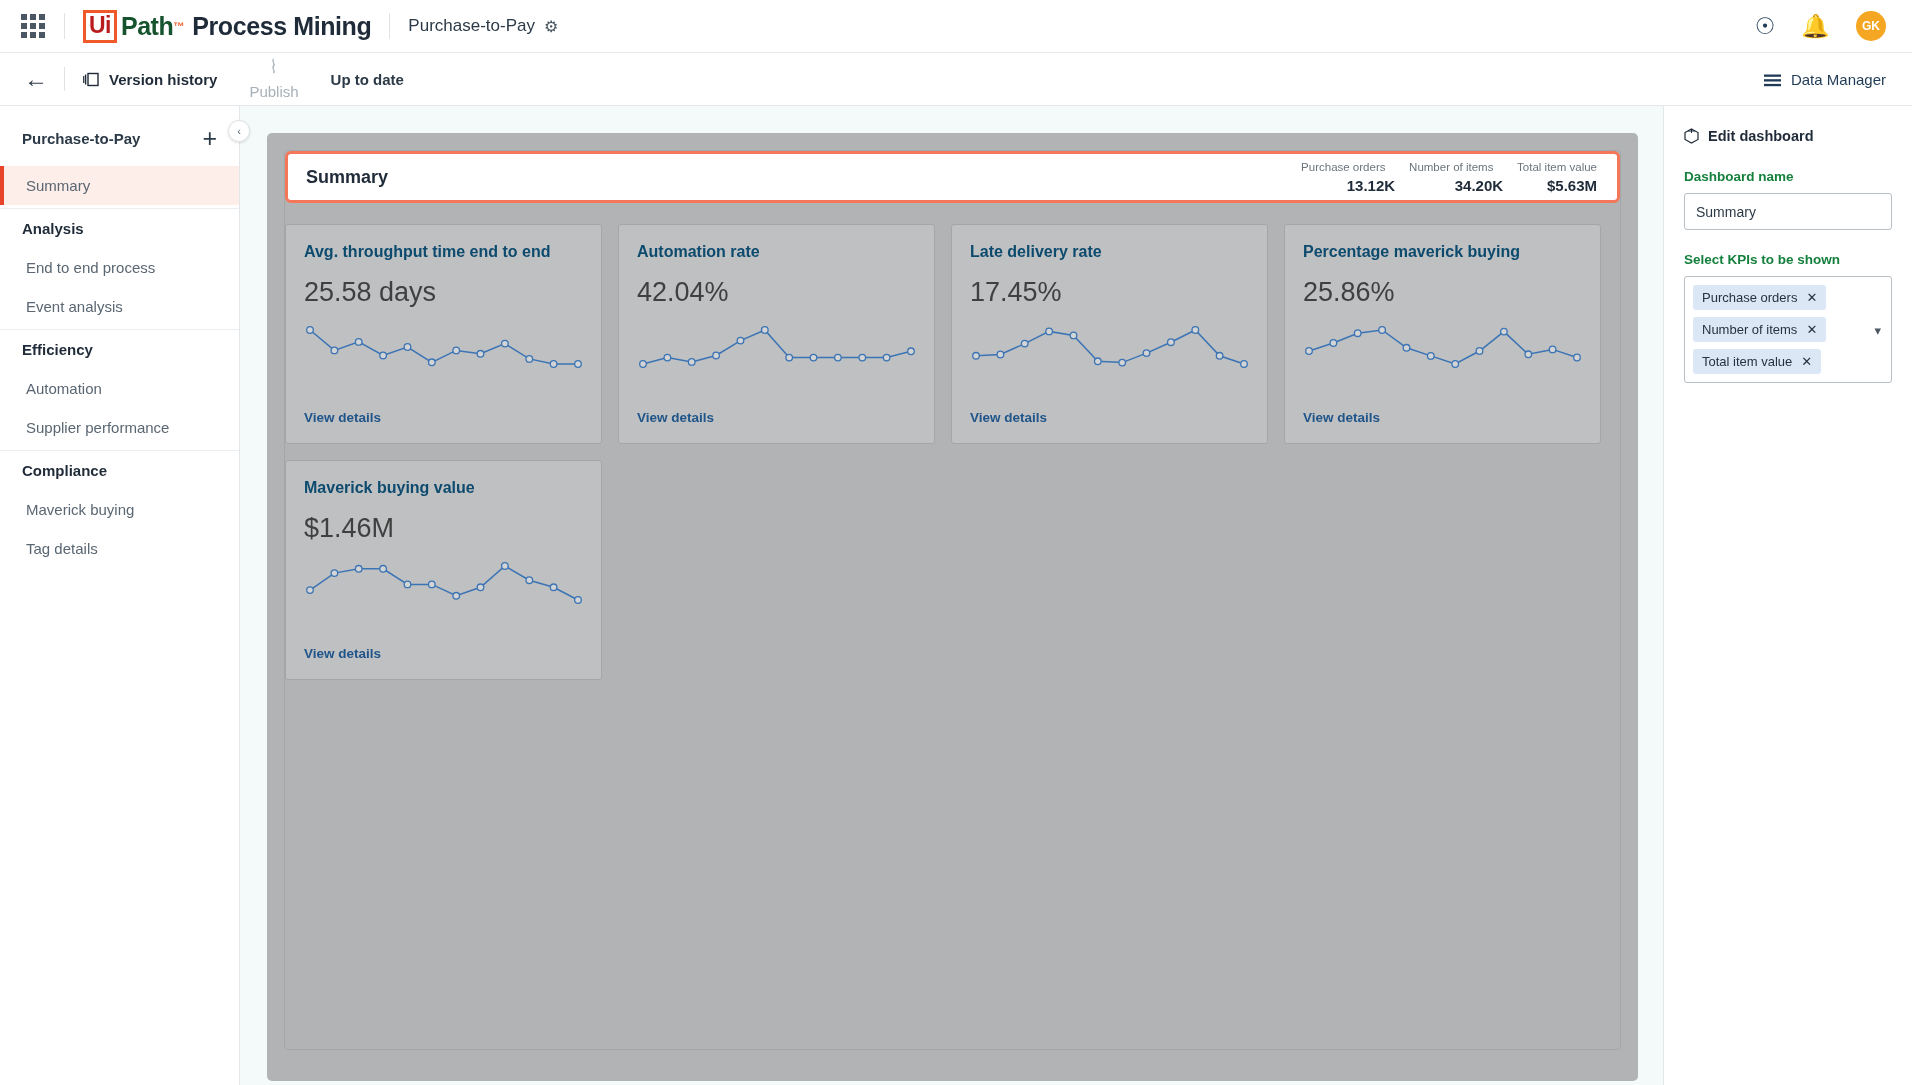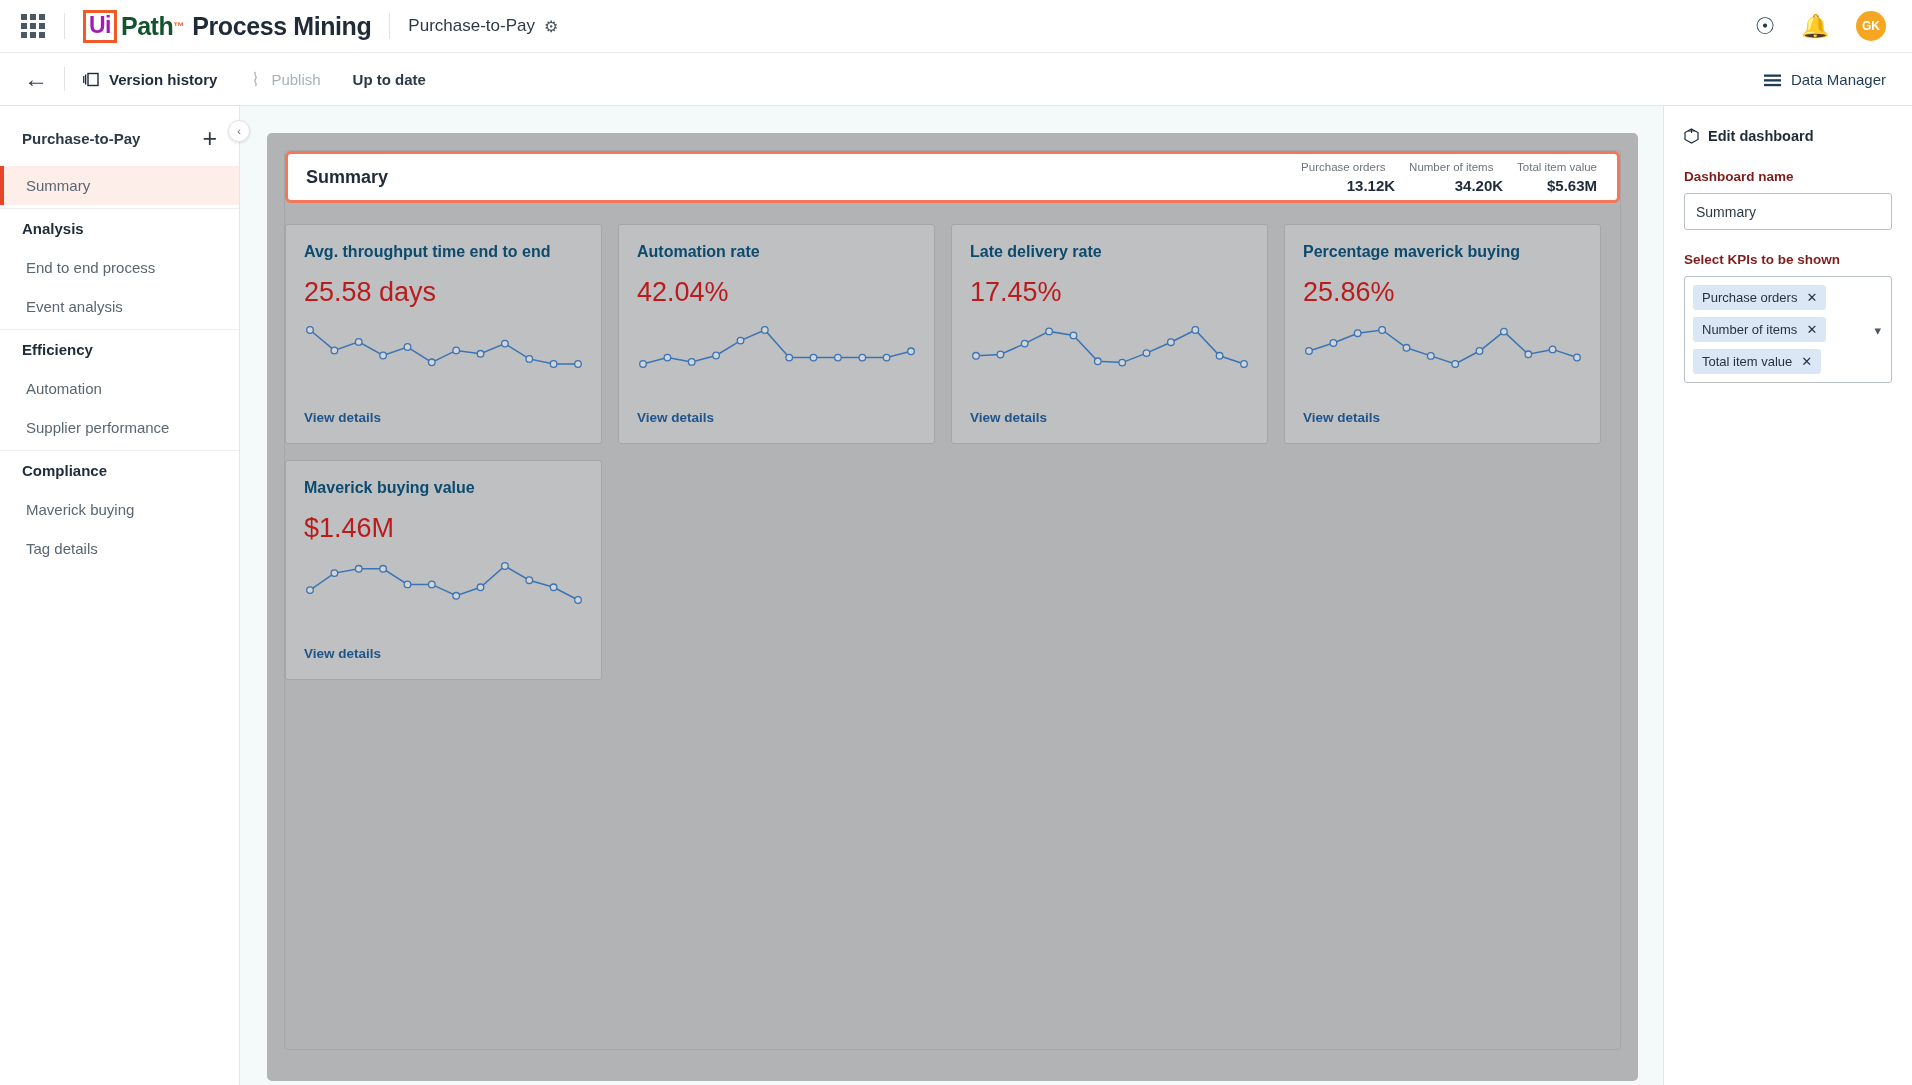--- a/index.html
+++ b/index.html
@@ -22,21 +22,21 @@
     margin-left: 20px; width: 26px; height: 26px;
     display: grid; grid-template-columns: repeat(3, 6px);
     grid-template-rows: repeat(3, 6px); gap: 3px;
     align-content: center; justify-content: center;
     cursor: pointer;
   }
   .apps-grid i { background: #4b5762; display: block; width: 6px; height: 6px; }
   .vdiv { width: 1px; height: 26px; background: #dfe3e6; margin: 0 18px; }
   .brand { display: flex; align-items: center; gap: 0px; }
   .ui-badge {
-    border: 3px solid #f05a28; color: #a21caf;
+    border: 3px solid #f05a28; color: #b91c1c;
     font-weight: 700; font-size: 23px; line-height: 1;
     padding: 1px 3px 3px 3px; letter-spacing: -0.5px;
   }
   .brand-path {
     color: #14532d; font-weight: 700; font-size: 25px;
     margin-left: 4px; letter-spacing: -0.5px;
   }
   .brand-tm { color: #f05a28; font-size: 11px; vertical-align: super; font-weight: 700;}
   .brand-pm {
     color: #1f2b38; font-weight: 700; font-size: 25px;
@@ -65,21 +65,21 @@
   .back-arrow {
     margin-left: 22px; font-size: 24px; color: #2c3a47;
     cursor: pointer; line-height: 1; width: 28px; text-align: center;
   }
   .tb-div { width: 1px; height: 24px; background: #dfe3e6; margin: 0 18px 0 14px; }
   .tb-item {
     display: flex; align-items: center; gap: 9px;
     font-size: 15px; color: #1f2b38; font-weight: 700;
     cursor: pointer; margin-right: 32px;
   }
-  .tb-item.disabled { color: #a8b0b8; font-weight: 400; cursor: default; }
+  .tb-item.disabled { color: #a8b0b8; font-weight: 400; cursor: default; flex-direction: column; }
   .tb-status { font-size: 15px; color: #2c3a47; font-weight: 700; }
   .toolbar-right { margin-left: auto; margin-right: 26px; display: flex; align-items: flex-end; gap: 10px;
     font-size: 15px; color: #1f3b55; cursor: pointer; }
 
   
   .body-wrap { display: flex; width: 100%; height: 979px; }
 
   
   .sidebar {
     width: 240px; background: #fff; flex: 0 0 240px;
@@ -143,37 +143,37 @@
   .cards {
     display: flex; flex-wrap: wrap; gap: 16px; margin-top: 21px;
   }
   .card {
     width: 317px; height: 220px; background: #bfc0c2;
     border: 1px solid #a5a6a8; border-radius: 3px;
     padding: 18px 18px 0 18px;
     display: flex; flex-direction: column;
   }
   .card-title { font-size: 16px; font-weight: 700; color: #0c4a6e; }
-  .card-value { font-size: 27px; color: #b91c1c; margin-top: 16px; font-weight: 400; }
+  .card-value { font-size: 27px; color: #404040; margin-top: 16px; font-weight: 400; }
   .spark { margin-top: 16px; height: 46px; }
   .card-link {
     margin-top: auto; margin-bottom: 18px;
     font-size: 13.5px; color: #20558a; font-weight: 700; cursor: pointer;
   }
 
   
   .right-panel {
     width: 249px; flex: 0 0 249px; background: #fff;
     border-left: 1px solid #e3e7ea; padding: 22px 20px;
   }
   .rp-head {
     display: flex; align-items: center; gap: 9px;
     font-size: 14.5px; font-weight: 700; color: #1f2b38; margin-bottom: 25px;
   }
-  .rp-label { font-size: 13.5px; font-weight: 700; color: #7f1d1d; margin-bottom: 9px; }
+  .rp-label { font-size: 13.5px; font-weight: 700; color: #15803d; margin-bottom: 9px; }
   .rp-input {
     width: 100%; height: 37px; border: 1px solid #b9c0c6; border-radius: 3px;
     padding: 0 11px; font-size: 14px; color: #2c3a47;
     font-family: "Liberation Sans", sans-serif; background: #fff;
   }
   .rp-gap { height: 22px; }
   .multiselect {
     width: 100%; min-height: 105px; border: 1px solid #b9c0c6; border-radius: 3px;
     padding: 8px 8px; display: flex; flex-wrap: wrap; gap: 7px;
     align-content: flex-start; position: relative;

